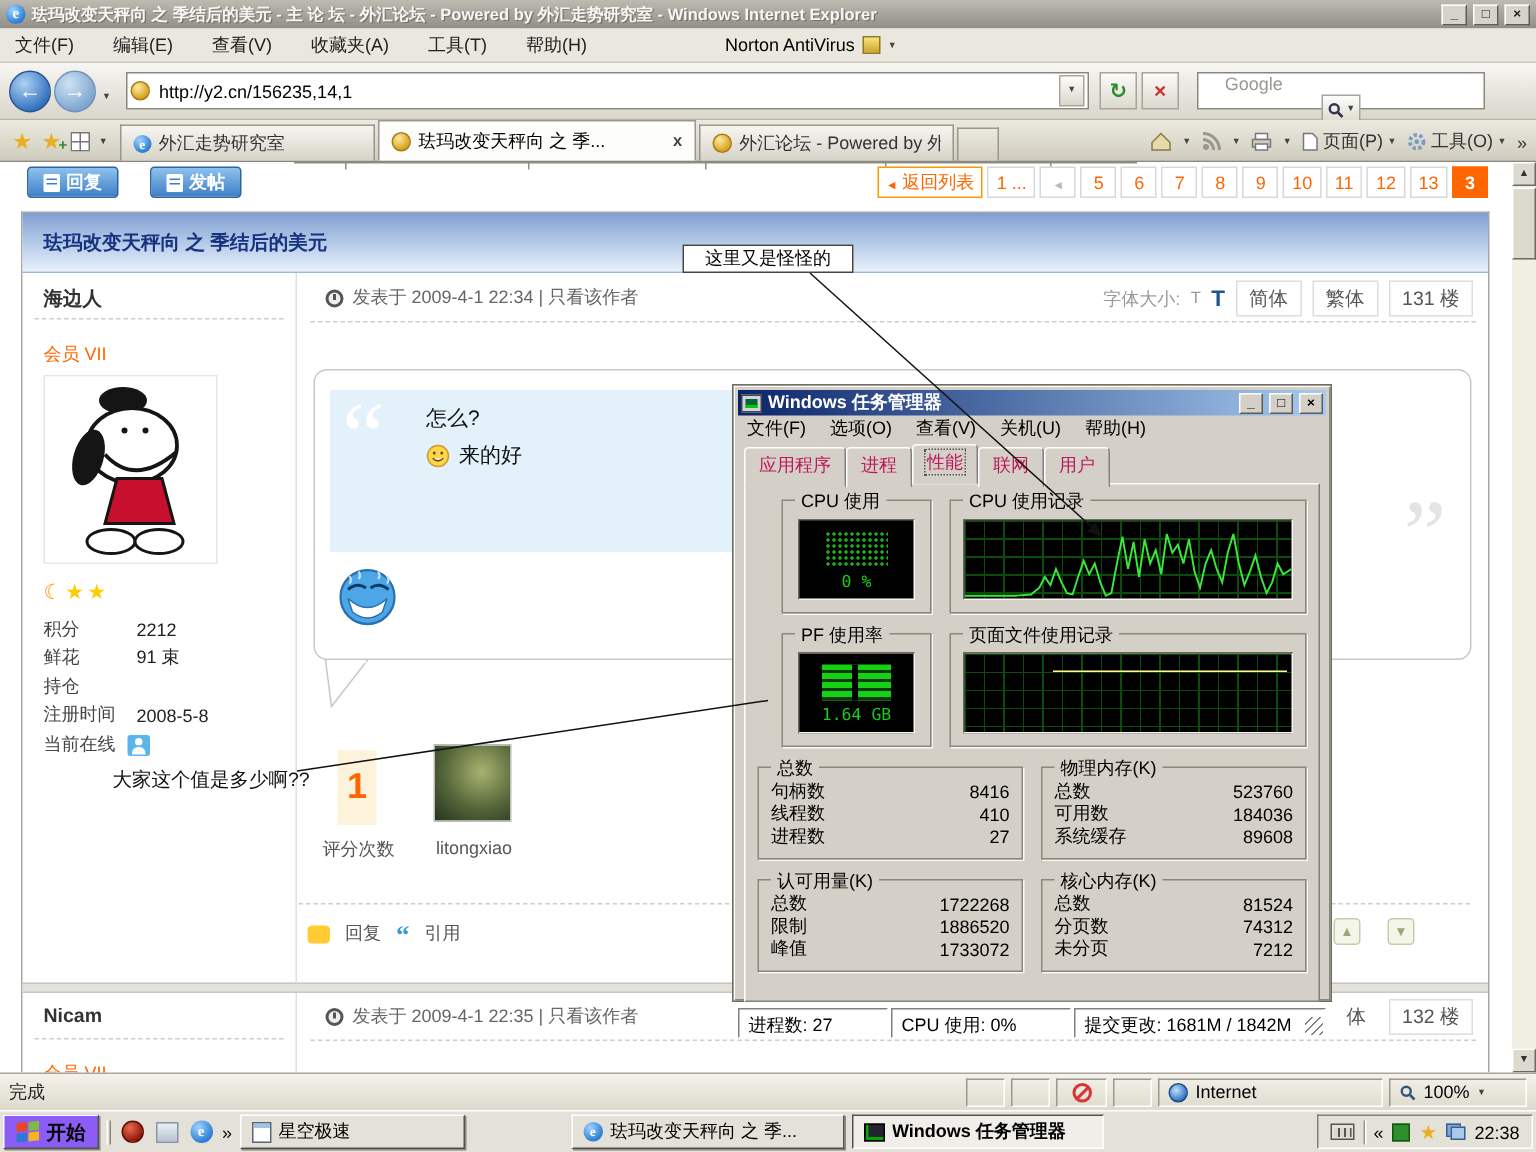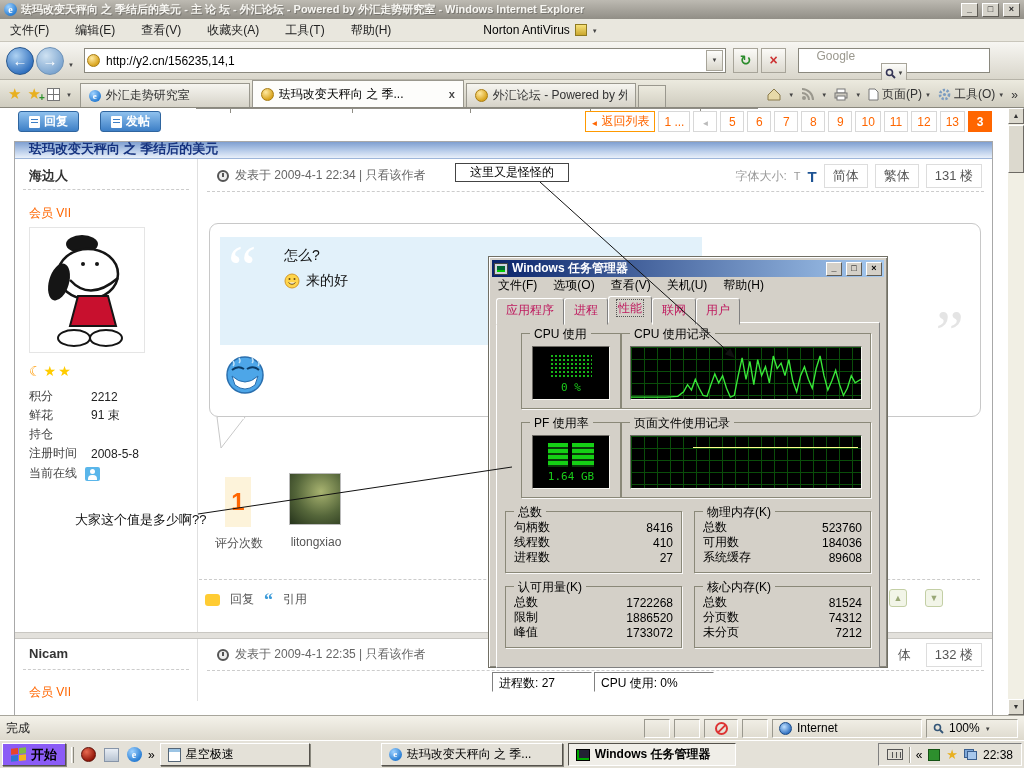--- a/index.html
+++ b/index.html
@@ -66,22 +66,22 @@
   .bicon::after{content:"";position:absolute;left:2px;top:3px;width:7px;height:1px;background:#3d7fc6;box-shadow:0 3px 0 #3d7fc6;}
   .pagination{position:absolute;right:32px;top:3px;display:flex;gap:3px;align-items:center;}
   .pg{min-width:24px;height:21px;background:#fff;border:1px solid #d8d8d8;color:#f60;display:flex;
     align-items:center;justify-content:center;padding:0 5px;font-size:12px;}
   .pg.backlist{border-color:#f90;gap:3px;}
   .pg .sm::before{font-size:8px;}
   .pg.prev{color:#bbb;}
   .pages{display:flex;gap:3px;}
   .pg.active{background:#f60;border-color:#f60;color:#fff;font-weight:bold;}
   .pagebox{position:absolute;left:14px;top:33px;width:979px;height:574px;border:1px solid #a8a8a8;border-bottom:none;background:#fff;}
-  .threadbar{height:17px;background:linear-gradient(#7f9fd0 0%,#b9cdea 55%,#e9f0fa 100%);
-    border-bottom:1px solid #9eb6da;display:flex;align-items:flex-end;padding:0 14px;}
+  .threadbar{height:40px;background:linear-gradient(#7f9fd0 0%,#b9cdea 55%,#e9f0fa 100%);
+    border-bottom:1px solid #9eb6da;display:flex;align-items:center;padding:0 14px;}
   .threadbar b{color:#16337f;font-size:13px;}
   .post1{position:relative;height:473px;}
   .sidebar{position:absolute;left:0;top:0;width:183px;height:100%;border-right:1px solid #e0e0e0;}
   .dash{border-top:1px dashed #ccc;}
   .author{position:absolute;left:14px;top:8px;font-weight:bold;font-size:13px;color:#333;}
   .grouplbl{position:absolute;left:14px;top:46px;color:#f60;}
   .avatar{position:absolute;left:14px;top:68px;width:116px;height:126px;background:#fff;border:1px solid #e5e5e5;}
   .starrow{position:absolute;left:14px;top:204px;color:#fc0;font-size:14px;letter-spacing:2px;}
   .starrow .g-moon{color:#f90;}
   .sstats{position:absolute;left:14px;top:228px;width:160px;}
@@ -147,21 +147,21 @@
   .tmmenu{height:20px;display:flex;align-items:center;gap:16px;padding:0 6px;color:#000;}
   .tmtabs{display:flex;padding:2px 4px 0 4px;position:relative;z-index:2;}
   .tmtab{padding:3px 9px 2px 9px;background:#d4d0c8;border:1px solid;border-color:#fff #808080 transparent #fff;
     border-radius:3px 3px 0 0;position:relative;top:2px;color:#be185d;font-family:Liberation Serif, serif;}
   .tmtab.active{top:0;padding-bottom:5px;border-bottom-color:#d4d0c8;z-index:3;}
   .tmtab.active span{outline:1px dotted #555;outline-offset:1px;}
   .tmpage{flex:1;margin:-1px 4px 4px 4px;border:1px solid;border-color:#fff #808080 #808080 #fff;
     background:#d4d0c8;padding:10px 8px 6px 8px;position:relative;z-index:1;}
   .grp{position:relative;border:1px solid #8a8878;box-shadow:1px 1px 0 rgba(255,255,255,.85);}
   .gtitle{position:absolute;top:-8px;left:8px;background:#d4d0c8;padding:0 4px;font-size:12px;}
-  .tmrow1{display:flex;gap:0;height:76px;margin-bottom:13px;padding-left:16px;}
+  .tmrow1{display:flex;gap:12px;height:76px;margin-bottom:13px;padding-left:16px;}
   .grp.gauge{width:100px;}
   .grp.hist{flex:1;}
   .led{position:absolute;left:10px;right:10px;top:12px;bottom:8px;background:#000;
     border:1px solid;border-color:#6d6a64 #f6f5f0 #f6f5f0 #6d6a64;}
   .dotblock{margin:7px auto 0;width:42px;height:24px;
     background-image:radial-gradient(#17b417 36%,transparent 40%);background-size:4px 4px;}
   .barblock{margin:7px auto 0;width:46px;height:24px;position:relative;
     background:repeating-linear-gradient(to bottom,#15d015 0 4px,#0a3a0a 4px 6px);}
   .barblock::after{content:"";position:absolute;left:20px;top:0;width:4px;height:100%;background:#000;}
   .ledtext{text-align:center;margin-top:3px;color:#1acc1a;font-family:"DejaVu Sans Mono",monospace;font-size:11px;}
@@ -661,20 +661,24 @@
                 <span class="tml">未分页</span>
                 <span class="tmv">7212</span>
               </div>
             </div>
         </div>
       </div>
     </div>
     <div class="tmsb">
       <span class="sbpanel sbp1">进程数: 27</span>
       <span class="sbpanel sbp2">CPU 使用: 0%</span>
+      <span class="sbpanel sbp3">
+        <span>提交更改: 1681M / 1842M</span>
+        <span class="grip"></span>
+      </span>
     </div>
   </div>
 
   <svg class="noteoverlay" width="1024" height="768" viewBox="0 0 1024 768">
     <line x1="540" y1="182" x2="733" y2="356" stroke="#111" stroke-width="1"></line>
     <polygon points="735,358 724.9,354.3 730.3,348.3" fill="#111"></polygon>
     <line x1="198" y1="514" x2="512" y2="467" stroke="#111" stroke-width="1"></line>
   </svg>
   <div class="notebox">这里又是怪怪的</div>
   <div class="noteleft">大家这个值是多少啊??</div>

